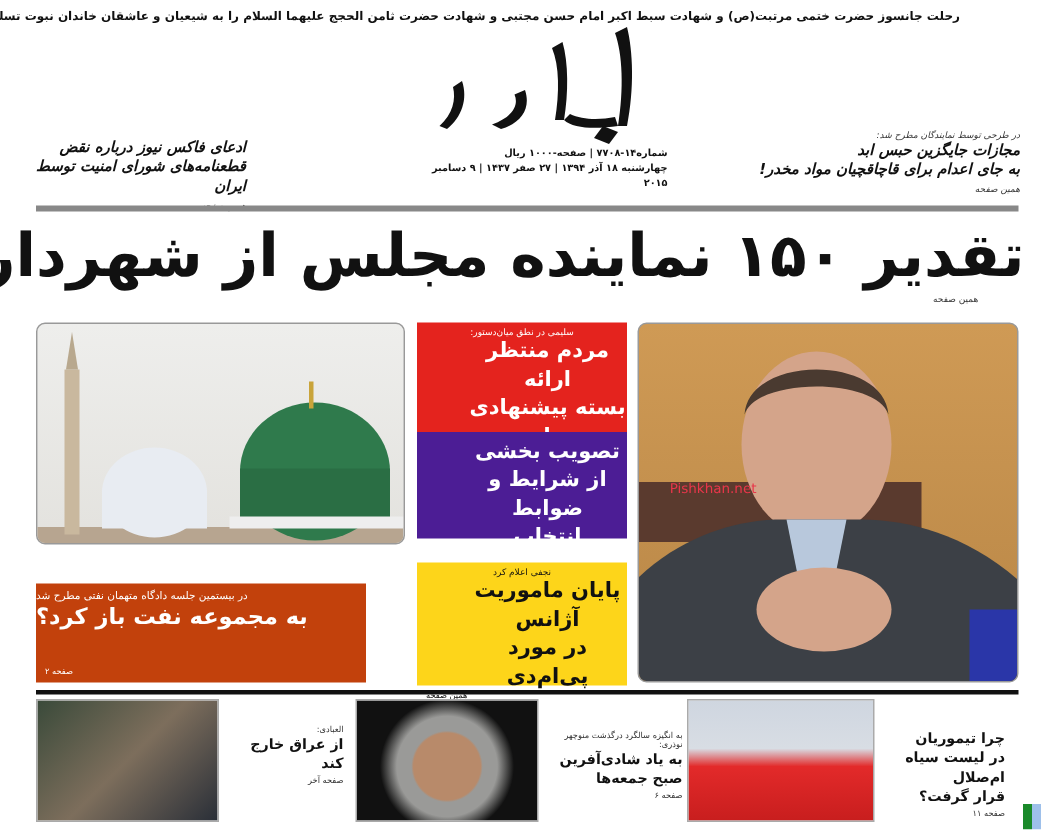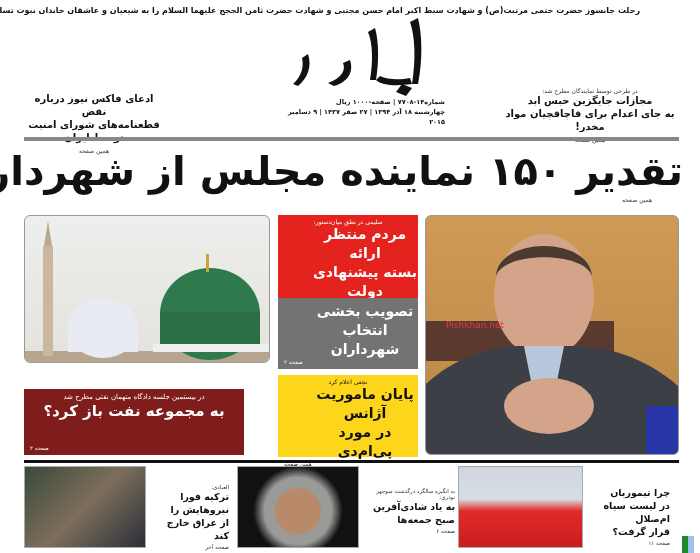--- a/index.html
+++ b/index.html
@@ -3,41 +3,41 @@
   <meta charset="utf-8">
   <style>
     * { box-sizing: border-box; margin: 0; padding: 0; }
     html, body { width: 700px; height: 553px; background: #ffffff; overflow: hidden; }
     body { font-family: "DejaVu Sans", sans-serif; color: #111; position: relative; direction: rtl; }
     .abs { position: absolute; }
     .top-strip { top: 6px; left: 60px; width: 580px; font-size: 8px; font-weight: bold; text-align: center; white-space: nowrap; }
     .masthead { top: 14px; left: 290px; width: 150px; height: 82px; }
     .masthead svg { width: 150px; height: 82px; }
     .issue-info { top: 97px; left: 285px; width: 160px; font-size: 6.5px; font-weight: bold; text-align: right; line-height: 10px; direction: rtl; }
-    .teaser { font-weight: bold; direction: rtl; text-align: center; }
+    .teaser { font-weight: bold; direction: rtl; text-align: right; font-style: italic; }
     .teaser .kicker { font-size: 6px; font-weight: normal; color: #333; }
     .teaser .title { font-size: 10px; line-height: 13px; }
     .teaser .page { font-size: 6px; font-weight: normal; color: #333; margin-top: 3px; }
     .teaser-left { top: 92px; left: 24px; width: 140px; }
     .teaser-right { top: 87px; left: 500px; width: 180px; }
     .rule { height: 4px; background: #888; }
     .rule-top { top: 137px; left: 24px; width: 655px; }
     .headline { top: 146px; left: 28px; width: 655px; font-size: 40px; font-weight: bold; text-align: center; letter-spacing: -1px; white-space: nowrap; line-height: 50px; }
     .headline-page { top: 196px; left: 622px; font-size: 6px; color: #333; }
     .photo { border-radius: 6px; overflow: hidden; border: 1px solid #999; }
     .photo-mosque { top: 215px; left: 24px; width: 246px; height: 148px; background: linear-gradient(#eeeeec, #e3e2de); }
     .photo-man { top: 215px; left: 425px; width: 254px; height: 240px; background: linear-gradient(#cf9a55, #b88646); }
     .box { left: 278px; width: 140px; color: #fff; direction: rtl; text-align: center; font-weight: bold; }
     .box .kicker { font-size: 6px; font-weight: normal; margin-top: 3px; }
     .box .title { font-size: 14px; line-height: 19px; margin-left: 34px; }
     .box .page { font-size: 5.5px; font-weight: normal; text-align: left; padding-left: 6px; }
     .box-red { top: 215px; height: 84px; background: #e4231e; }
-    .box-cyan { top: 298px; height: 71px; background: #737373; padding-top: 4px; }
+    .box-cyan { top: 288px; height: 71px; background: #4c1d95; padding-top: 4px; }
     .box-yellow { top: 375px; height: 82px; background: #fdd51a; color: #111; }
-    .box-blue { top: 389px; left: 24px; width: 220px; height: 66px; background: #7f1d1d; color: #fff; text-align: center; direction: rtl; font-weight: bold; }
+    .box-blue { top: 389px; left: 24px; width: 220px; height: 66px; background: #c2410c; color: #fff; text-align: left; direction: rtl; font-weight: bold; }
     .box-blue .kicker { font-size: 7px; font-weight: normal; margin-top: 4px; }
     .box-blue .title { font-size: 15px; line-height: 20px; }
     .box-blue .page { position: absolute; left: 6px; bottom: 4px; font-size: 5.5px; font-weight: normal; }
     .rule-bottom { top: 460px; left: 24px; width: 655px; height: 3px; background: #111; }
     .bottom-item { top: 466px; height: 84px; }
     .bottom-photo { position: absolute; top: 0; height: 82px; border: 1px solid #aaa; }
     .bottom-text { position: absolute; top: 20px; direction: rtl; text-align: right; font-weight: bold; }
     .bottom-text .kicker { font-size: 5.5px; font-weight: normal; color: #333; }
     .bottom-text .title { font-size: 9.5px; line-height: 13px; }
     .bottom-text .page { font-size: 5.5px; font-weight: normal; color: #333; margin-top: 2px; }
@@ -114,20 +114,21 @@
 <div class="abs box box-red">
   <div class="kicker">سلیمی در نطق میان‌دستور:</div>
   <div class="title">مردم منتظر ارائه</div>
   <div class="title">بسته پیشنهادی دولت</div>
   <div class="title">در مورد مسکن هستند</div>
   <div class="page">صفحه ۲</div>
 </div>
 
 <div class="abs box box-cyan">
   <div class="title">تصویب بخشی</div>
+  <div class="title">از شرایط و ضوابط</div>
   <div class="title">انتخاب شهرداران</div>
   <div class="page">صفحه ۲</div>
 </div>
 
 <div class="abs box box-yellow">
   <div class="kicker">نجفی اعلام کرد</div>
   <div class="title">پایان ماموریت آژانس</div>
   <div class="title">در مورد پی‌ام‌دی</div>
   <div class="page">همین صفحه</div>
 </div>
@@ -144,21 +145,20 @@
     <text x="80" y="112" font-size="9" fill="#e8364a" font-family="DejaVu Sans, sans-serif">Pishkhan.net</text>
   </svg>
 </div>
 
 <div class="abs rule-bottom"></div>
 
 <div class="abs bottom-item item-1">
   <div class="bottom-photo"></div>
   <div class="bottom-text">
     <div class="kicker">العبادی:</div>
-    <div class="title">ترکیه فورا نیروهایش را</div>
     <div class="title">از عراق خارج کند</div>
     <div class="page">صفحه آخر</div>
   </div>
 </div>
 
 <div class="abs bottom-item item-2">
   <div class="bottom-photo"></div>
   <div class="bottom-text">
     <div class="kicker">به انگیزه سالگرد درگذشت منوچهر نوذری:</div>
     <div class="title">به یاد شادی‌آفرین</div>

